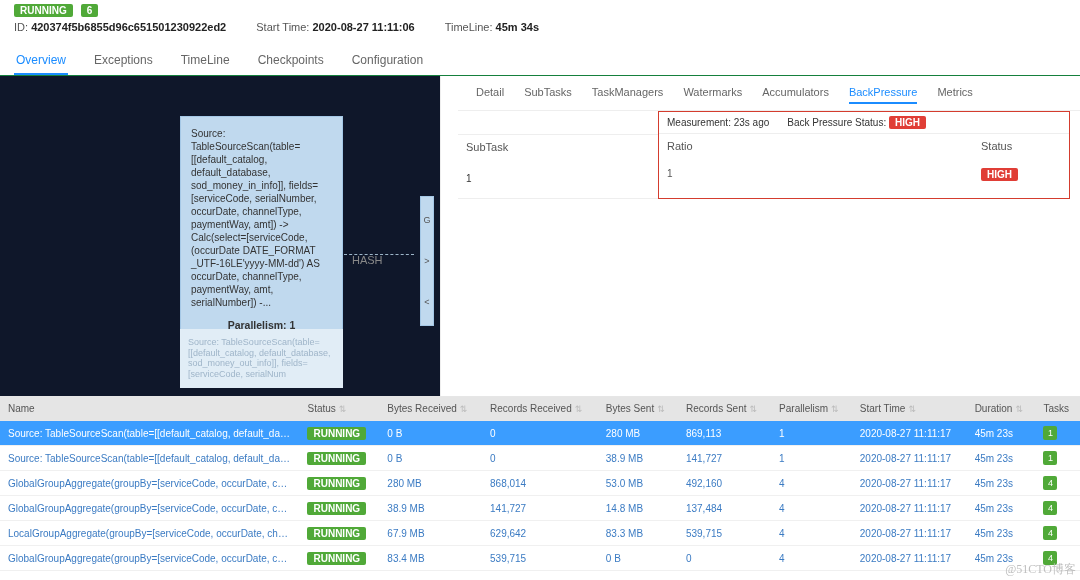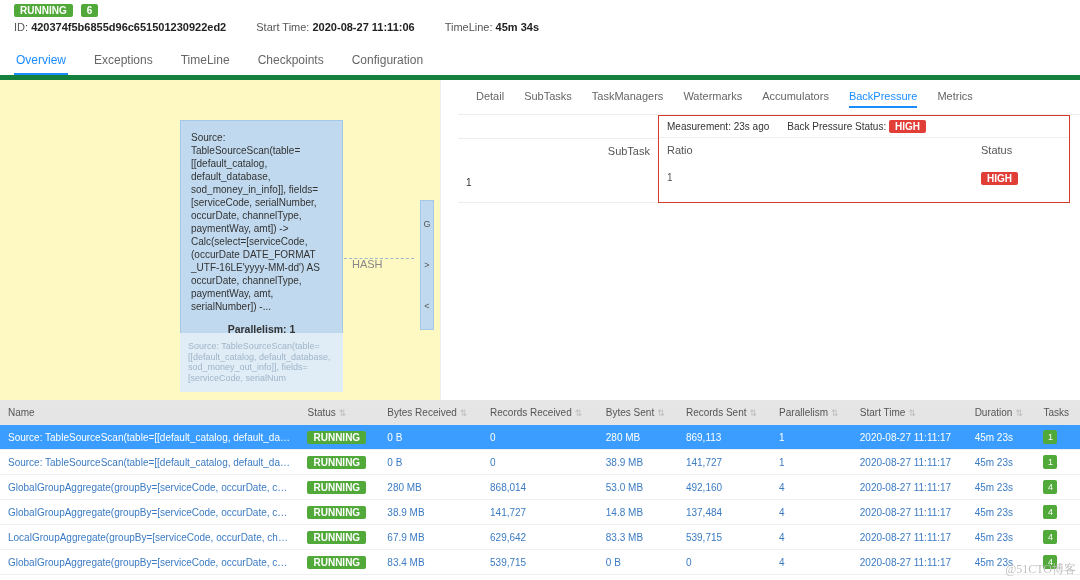--- a/index.html
+++ b/index.html
@@ -4,25 +4,25 @@
 <style>
 * { margin:0; padding:0; box-sizing:border-box; font-family: -apple-system, "Segoe UI", Arial, sans-serif; }
 body { background:#fff; font-size:11px; color:#333; width:1080px; }
 .top { padding:4px 14px 8px; }
 .top-row1 { display:flex; align-items:center; gap:8px; margin-bottom:2px; }
 .badge { display:inline-block; padding:1px 6px; font-size:10px; font-weight:bold; color:#fff; border-radius:2px; }
 .badge-green { background:#50a938; }
 .hdr-label { color:#555; font-size:11px; }
 .hdr-val { color:#222; font-weight:bold; font-size:11px; }
 .row2 { display:flex; gap:30px; align-items:center; padding:2px 0 6px; }
-.tabs-main { display:flex; gap:24px; padding:0 14px; border-bottom:5px solid #15803d; }
+.tabs-main { display:flex; gap:24px; padding:0 14px; border-bottom:1px solid #15803d; }
 .tab { padding:6px 2px; color:#666; font-size:12px; cursor:pointer; }
 .tab.active { color:#1b8cff; border-bottom:2px solid #1b8cff; font-weight:500; }
 .mid { display:flex; height:320px; }
-.left-pane { flex:0 0 440px; background:#fef9c3; padding:40px 10px 10px 180px; position:relative; }
+.left-pane { flex:0 0 440px; background:#0f172a; padding:40px 10px 10px 180px; position:relative; }
 .node { background:#c0d9ee; border:1px solid #a5c8e6; padding:10px; width:163px; font-size:10px; line-height:1.3; color:#333; }
 .node .par { text-align:center; font-weight:bold; margin-top:10px; font-size:10.5px;}
 .node-faded { position:absolute; left:180px; bottom:8px; width:163px; background:#e1edf6; padding:8px; font-size:9px; color:#9fb5c9; line-height:1.2; }
 .hash-label { position:absolute; left:352px; top:178px; font-size:11px; color:#888;}
 .arrow { position:absolute; left:344px; top:178px; width:70px; border-top:1px dashed #9db6c9; }
 .right-pane { flex:1; background:#fff; border-left:1px solid #eee; display:flex; flex-direction:column;padding-left:17px; }
 .subtabs { display:flex; gap:20px; padding:10px 18px 6px; border-bottom:1px solid #eee; font-size:11px;}
 .subtab { color:#666; cursor:pointer; padding-bottom:4px;}
 .subtab.active { color:#1b8cff; border-bottom:2px solid #1b8cff;}
 .redbox { border:1px solid #d43c2e; margin:6px 10px 6px 200px; padding:0; }
@@ -91,21 +91,21 @@
       <div class="subtab">TaskManagers</div>
       <div class="subtab">Watermarks</div>
       <div class="subtab">Accumulators</div>
       <div class="subtab active">BackPressure</div>
       <div class="subtab">Metrics</div>
     </div>
 
     <div class="bp-table">
       <div class="bp-left">
         <div class="h" style="height:24px;border-bottom:1px solid #eee;"></div>
-        <div class="h" style="color:#555;text-align:right;">SubTask</div>
+        <div class="h" style="color:#555;">SubTask</div>
         <div class="c">1</div>
       </div>
       <div class="redbox" style="flex:1;margin:0 10px 0 0;">
         <div class="meas">
           <span>Measurement: 23s ago</span>
           <span><span>Back Pressure Status:</span> <span class="badge badge-red">HIGH</span></span>
         </div>
         <div class="bp-head">
           <div style="flex:1;">Ratio</div>
           <div style="flex:0 0 80px;">Status</div>

